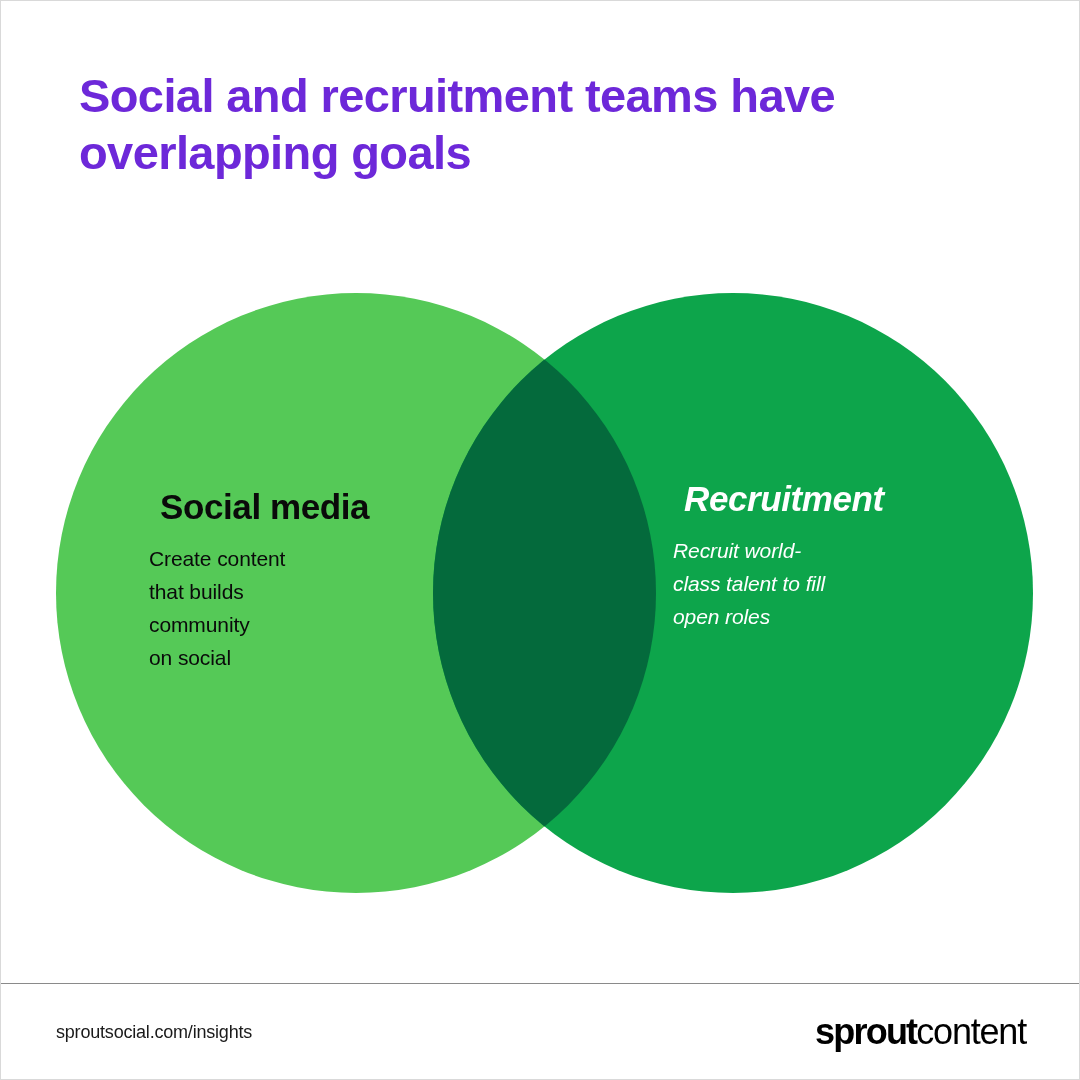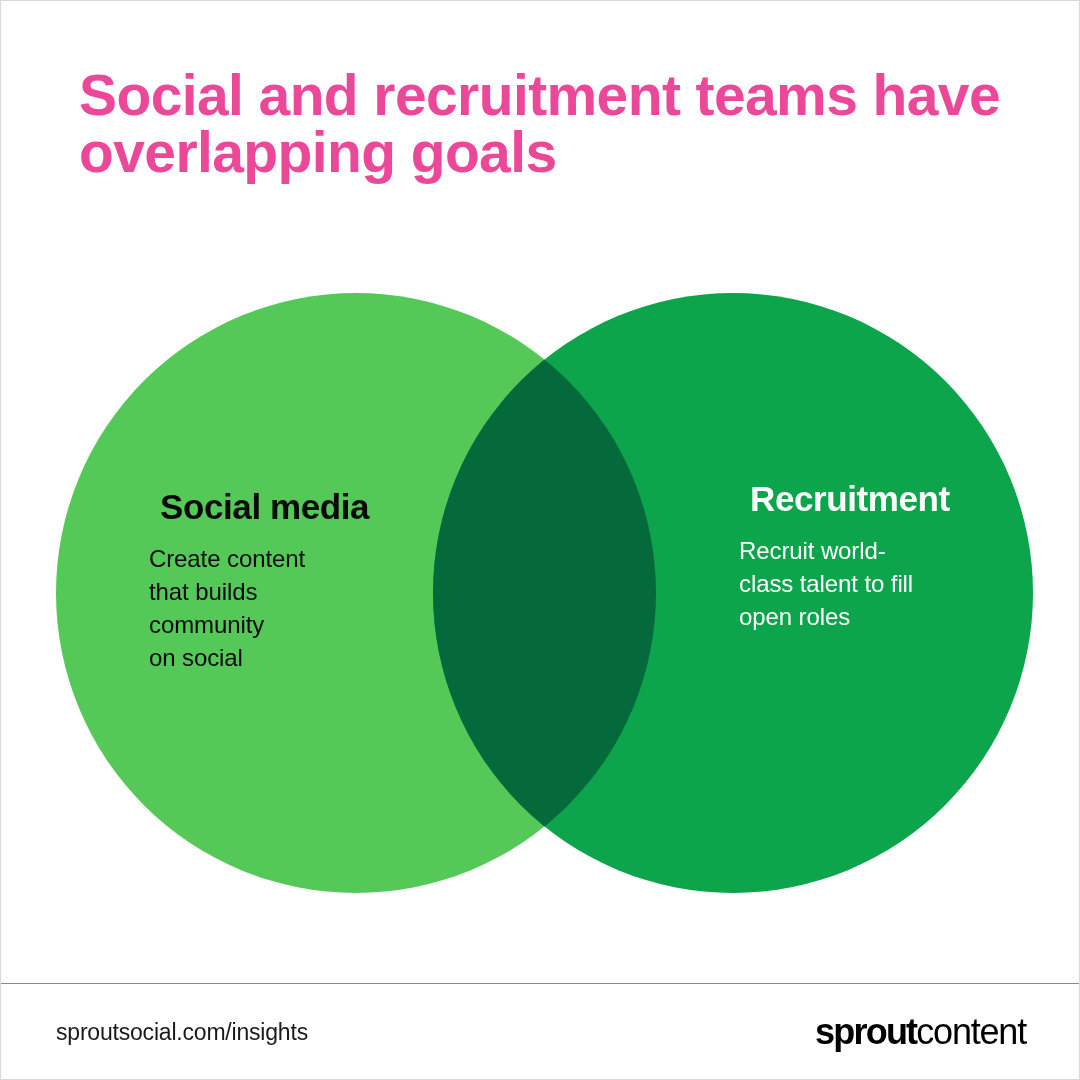--- a/index.html
+++ b/index.html
@@ -25,25 +25,25 @@
   }
 
   
   .title {
     position: absolute;
     left: 78px;
     top: 66px;
     width: 930px;
     margin: 0;
     font-family: "Liberation Sans", sans-serif;
-    font-size: 57px;
+    font-size: 47px;
     line-height: 57px;
     font-weight: 700;
     letter-spacing: -0.6px;
-    color: #ec4899;
+    color: #6d28d9;
   }
 
   
   .venn {
     position: absolute;
     left: 0;
     top: 0;
     width: 1080px;
     height: 982px;
   }
@@ -53,37 +53,38 @@
 
   .venn-text-block {
     position: absolute;
   }
   .venn-text-block.left {
     left: 148px;
     top: 487px;
     width: 268px;
   }
   .venn-text-block.right {
-    left: 738px;
+    left: 672px;
     top: 479px;
     width: 258px;
+    font-style: italic;
   }
 
   .lobe-heading {
     margin: 0 0 17px 11px;
     font-family: "Liberation Sans", sans-serif;
     font-size: 35px;
     line-height: 37px;
     font-weight: 700;
     letter-spacing: -0.4px;
   }
   .lobe-body {
     margin: 0;
     font-family: "Liberation Sans", sans-serif;
-    font-size: 24px;
+    font-size: 21px;
     line-height: 33px;
     font-weight: 400;
     letter-spacing: -0.1px;
     white-space: pre-line;
   }
 
   .left .lobe-heading,
   .left .lobe-body { color: #0a0a0a; }
 
   .right .lobe-heading,
@@ -105,21 +106,21 @@
     width: 1080px;
     height: 96px;
     display: flex;
     align-items: center;
     justify-content: space-between;
     padding: 0 55px 0 55px;
     box-sizing: border-box;
   }
   .footer-url {
     font-family: "Liberation Sans", sans-serif;
-    font-size: 23px;
+    font-size: 18px;
     line-height: 23px;
     font-weight: 400;
     letter-spacing: -0.2px;
     color: #1a1a1a;
   }
   .logo {
     display: flex;
     align-items: baseline;
     font-family: "Liberation Sans", sans-serif;
     font-size: 36px;

